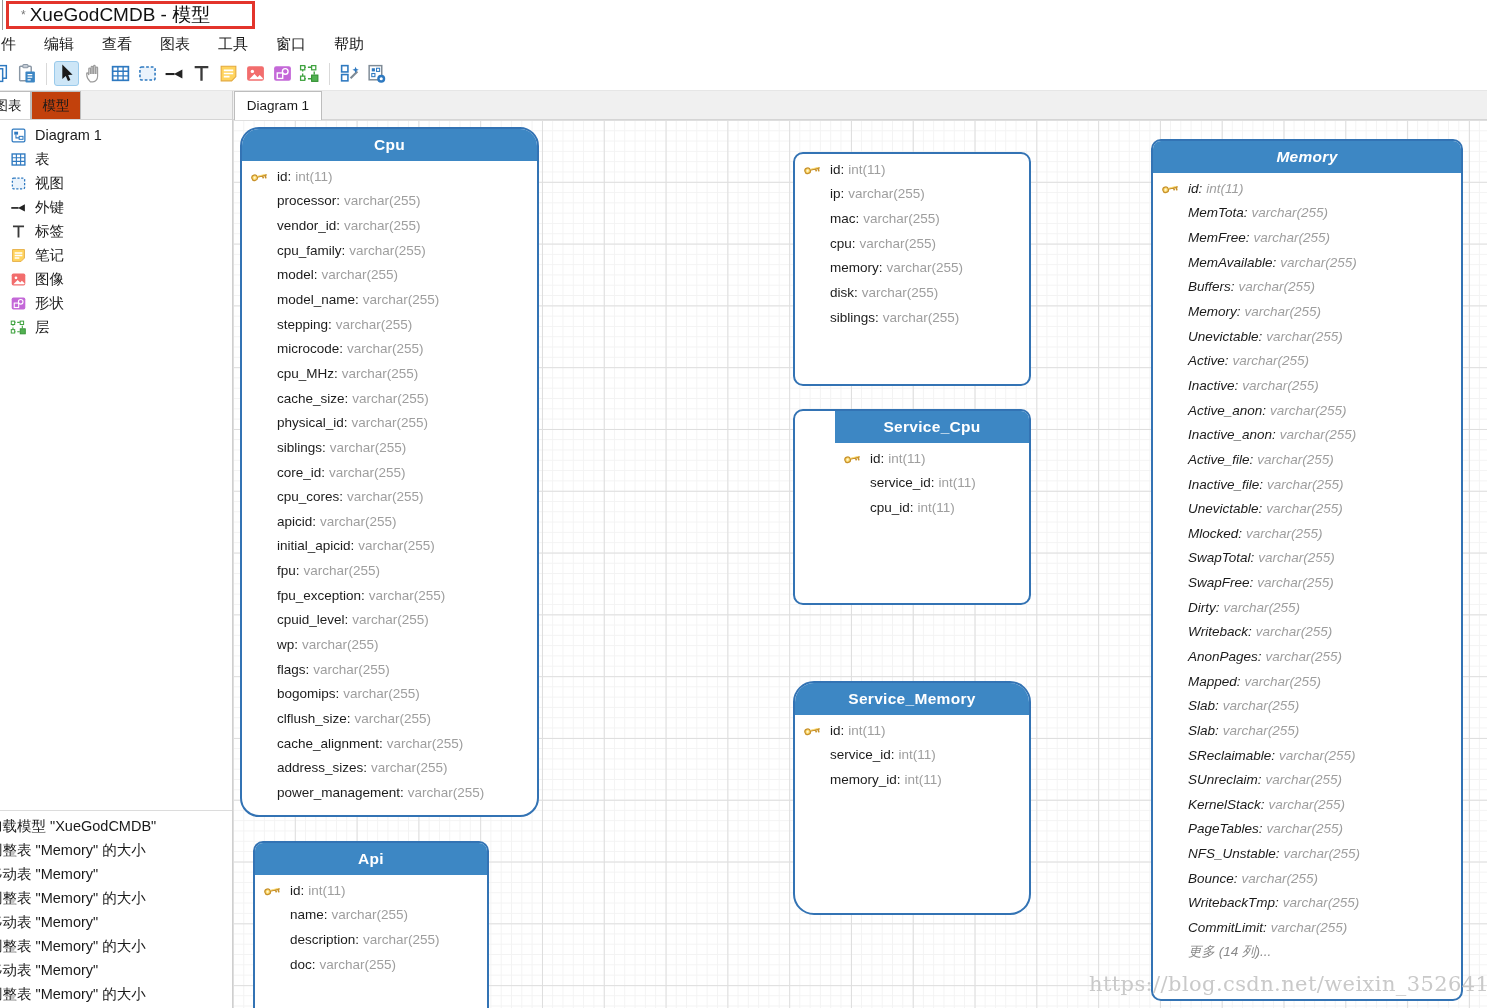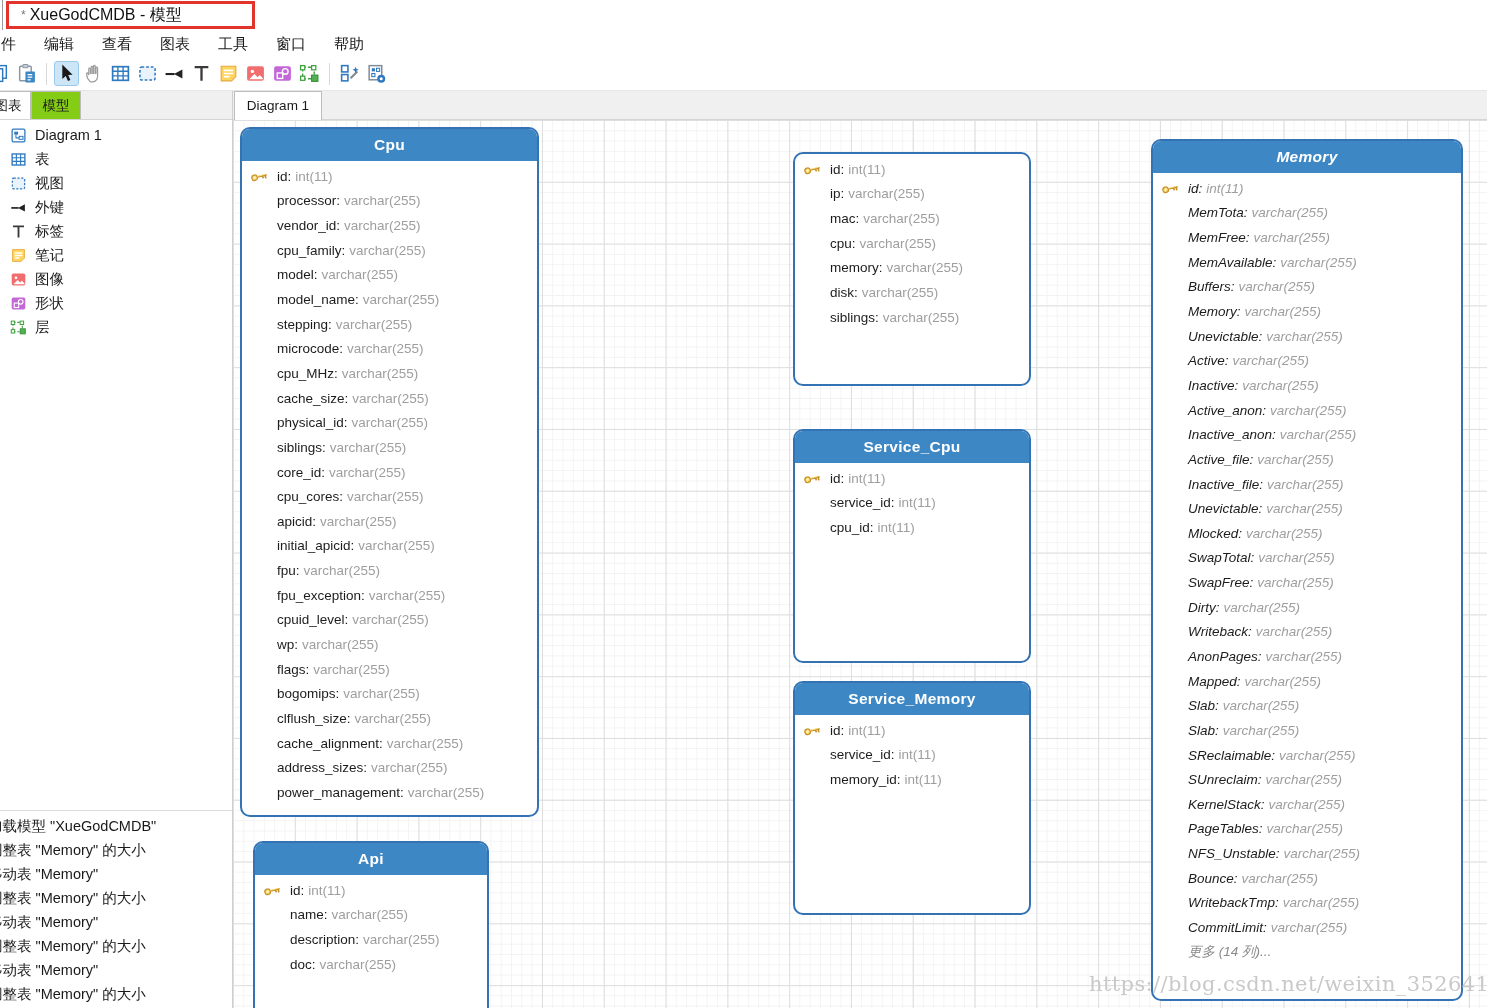--- a/index.html
+++ b/index.html
@@ -11,42 +11,42 @@
   }
   
   .title-row { position:absolute; left:0; top:0; width:100%; height:30px; background:#fff; }
   .win-edge { position:absolute; left:2px; top:0; width:1px; height:30px; background:#9a9a9a; }
   .title-annotation {
     position:absolute; left:6px; top:1px; width:249px; height:28px;
     border:3px solid var(--annotation-red,#E3342B); background:#fff;
     display:flex; align-items:center; padding-left:12px; z-index:20;
   }
   .modified-mark { color:#777; font-size:12px; margin-right:4px; }
-  .title-text { font-size:16px; color:#111; white-space:nowrap; }
+  .title-text { font-size:19px; color:#111; white-space:nowrap; }
   
   .menu-row { position:absolute; left:0; top:30px; width:100%; height:27px; background:#fff; display:flex; overflow:hidden; }
   .menu-item { font-size:15px; line-height:27px; padding:0 14px; white-space:nowrap; cursor:default; }
   .menu-item.clip-first { margin-left:-28px; }
   
   .toolbar { position:absolute; left:0; top:57px; width:100%; height:34px; background:#fff;
     border-bottom:1px solid #e6e6e6; display:flex; align-items:center; overflow:hidden; }
   .tb-icon { width:25px; height:25px; margin:0 1px; display:flex; align-items:center; justify-content:center;
     border:1px solid transparent; border-radius:3px; }
   .tb-icon.clip-first { margin-left:-13px; }
   .tb-icon.selected { background:#CDE6F7; border-color:#9ACAEB; }
   .tb-icon svg { width:21px; height:21px; }
   .tb-sep { width:1px; height:22px; background:#d9d9d9; margin:0 6px; }
   
   .sidebar { position:absolute; left:0; top:91px; width:233px; bottom:0; background:#fff;
     border-right:1px solid #cfcfcf; }
   .tabstrip { position:absolute; left:0; top:0; width:100%; height:29px; background:#f0f0f0;
     border-bottom:1px solid #d5d5d5; display:flex; overflow:hidden; }
   .tab { height:29px; line-height:28px; font-size:13.5px; background:#fff;
     border:1px solid #bdbdbd; border-bottom:none; text-align:center; overflow:hidden; white-space:nowrap; }
-  .tab.inactive { background:#84cc16; }
+  .tab.inactive { background:#c2410c; }
   .side-tab1 { width:31px; border-left:none; }
   .side-tab1 span { display:inline-block; margin-left:-14px; }
   .side-tab2 { width:50px; }
   .tree { position:absolute; left:0; top:32px; width:100%; }
   .tree-item { height:24px; display:flex; align-items:center; padding-left:9px; cursor:default; }
   .tree-item .t-icon { width:18px; height:18px; margin-right:8px; display:flex; align-items:center; justify-content:center; }
   .tree-item .t-icon svg { width:17px; height:17px; }
   .tree-item .t-label { font-size:14.5px; white-space:nowrap; }
   .history-divider { position:absolute; left:0; top:719px; width:100%; height:1px; background:#dcdcdc; }
   .history { position:absolute; left:0; top:723px; width:100%; overflow:hidden; }
@@ -318,21 +318,21 @@
     <div class="tab diagram-tab">
       <span>Diagram 1</span>
     </div>
   </div>
 
   <div class="canvas"></div>
 
   <div class="watermark">https://blog.csdn.net/weixin_35264169</div>
 
   <div class="entity-layer">
-      <div class="entity" style="left: 240px; top: 127px; width: 299px; height: 690px;">
+      <div class="entity" style="left: 240px; top: 127px; width: 299px; height: 690px; border-radius: 19px;">
         <div class="entity-header">Cpu</div>
         <div class="entity-body">
           <div class="field-row">
             <span class="key-cell">
               <svg viewBox="0 0 20 14">
                 <g transform="rotate(-14 10 7)">
                   <circle cx="4.6" cy="7" r="3" fill="#FFE07A" stroke="#C8922B" stroke-width="1.4"></circle>
                   <circle cx="4.6" cy="7" r="1" fill="#fff8dd"></circle>
                   <path d="M7.6 7 H18 M13.5 7 V10 M16.2 7 V10.6" stroke="#C8922B" stroke-width="1.8" fill="none"></path>
                   <path d="M8 6.2 H16.5" stroke="#FFE07A" stroke-width="0.9" fill="none"></path>
@@ -544,21 +544,21 @@
             <span class="field-name">disk:</span>
             <span class="field-type">varchar(255)</span>
           </div>
           <div class="field-row">
             <span class="no-key"></span>
             <span class="field-name">siblings:</span>
             <span class="field-type">varchar(255)</span>
           </div>
         </div>
       </div>
-      <div class="entity" style="left: 793px; top: 429px; width: 238px; height: 234px;">
+      <div class="entity" style="left: 793px; top: 409px; width: 238px; height: 196px; padding-left: 40px;">
         <div class="entity-header">Service_Cpu</div>
         <div class="entity-body">
           <div class="field-row">
             <span class="key-cell">
               <svg viewBox="0 0 20 14">
                 <g transform="rotate(-14 10 7)">
                   <circle cx="4.6" cy="7" r="3" fill="#FFE07A" stroke="#C8922B" stroke-width="1.4"></circle>
                   <circle cx="4.6" cy="7" r="1" fill="#fff8dd"></circle>
                   <path d="M7.6 7 H18 M13.5 7 V10 M16.2 7 V10.6" stroke="#C8922B" stroke-width="1.8" fill="none"></path>
                   <path d="M8 6.2 H16.5" stroke="#FFE07A" stroke-width="0.9" fill="none"></path>
@@ -573,21 +573,21 @@
             <span class="field-name">service_id:</span>
             <span class="field-type">int(11)</span>
           </div>
           <div class="field-row">
             <span class="no-key"></span>
             <span class="field-name">cpu_id:</span>
             <span class="field-type">int(11)</span>
           </div>
         </div>
       </div>
-      <div class="entity" style="left: 793px; top: 681px; width: 238px; height: 234px;">
+      <div class="entity" style="left: 793px; top: 681px; width: 238px; height: 234px; border-radius: 21px;">
         <div class="entity-header">Service_Memory</div>
         <div class="entity-body">
           <div class="field-row">
             <span class="key-cell">
               <svg viewBox="0 0 20 14">
                 <g transform="rotate(-14 10 7)">
                   <circle cx="4.6" cy="7" r="3" fill="#FFE07A" stroke="#C8922B" stroke-width="1.4"></circle>
                   <circle cx="4.6" cy="7" r="1" fill="#fff8dd"></circle>
                   <path d="M7.6 7 H18 M13.5 7 V10 M16.2 7 V10.6" stroke="#C8922B" stroke-width="1.8" fill="none"></path>
                   <path d="M8 6.2 H16.5" stroke="#FFE07A" stroke-width="0.9" fill="none"></path>

